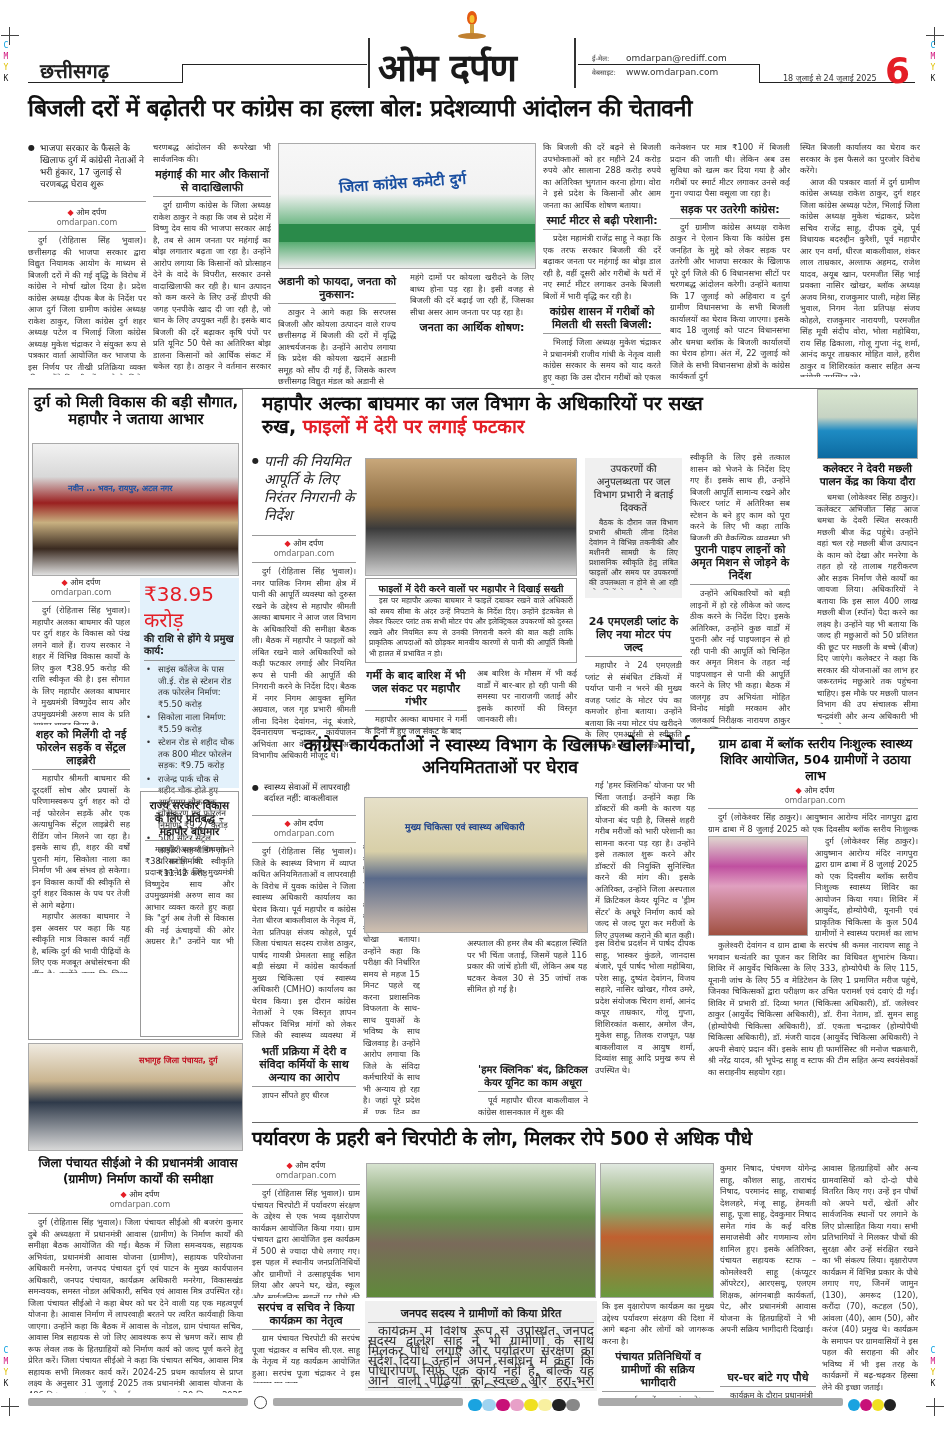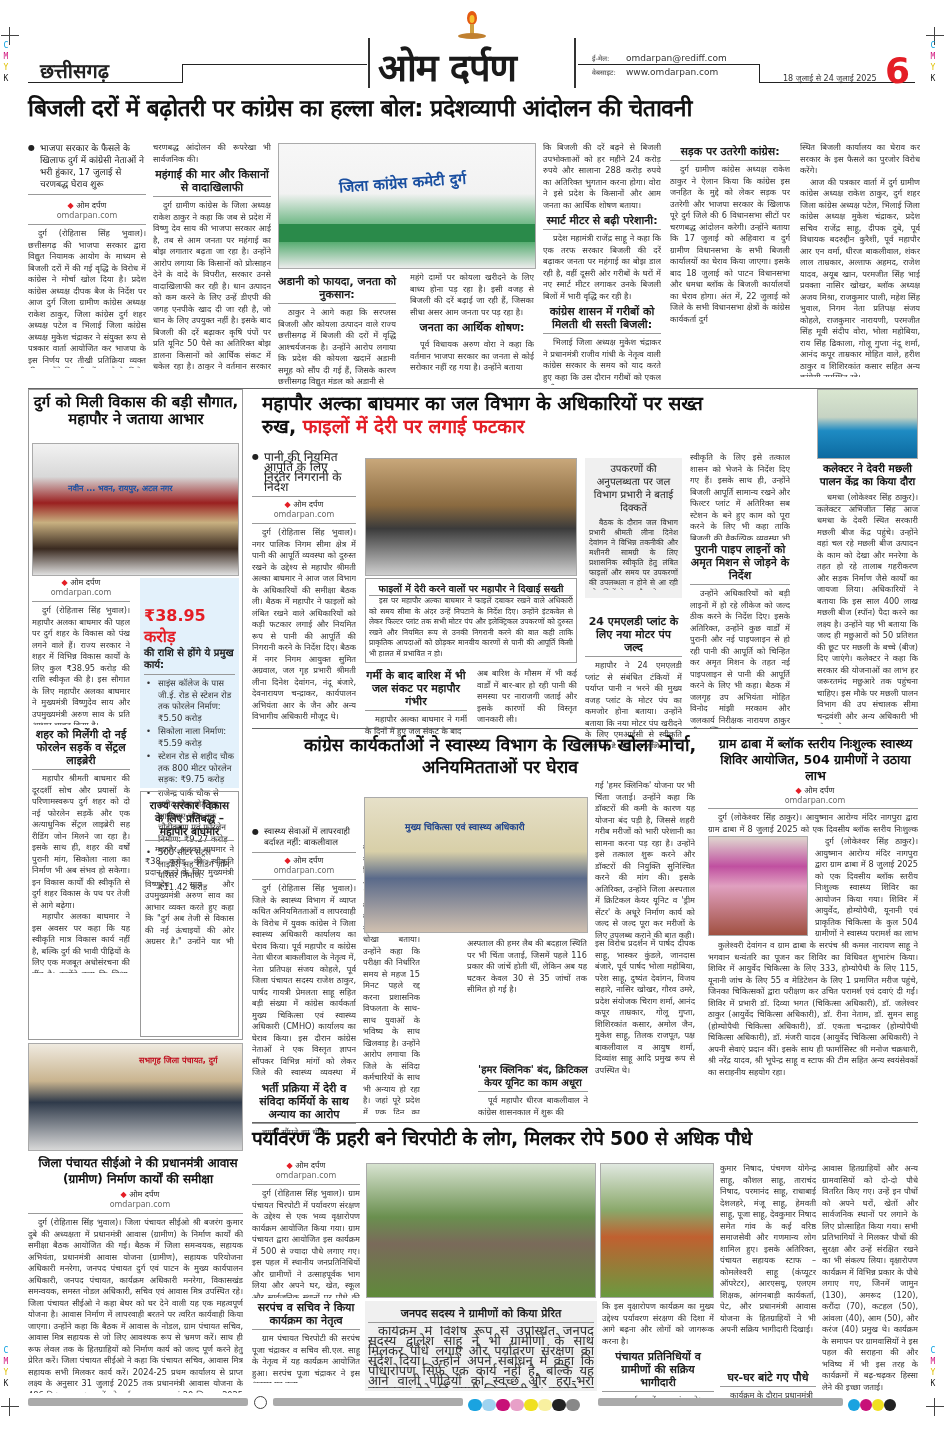--- a/index.html
+++ b/index.html
@@ -16,21 +16,21 @@
   .section-name { font-size: 20px; font-weight: bold; color:#222; }
   .contact { font-size: 9px; color:#333; line-height: 13px; }
   .contact .lbl { font-size: 7px; display:inline-block; width: 34px; }
   .date { font-size: 8px; color: #333; margin-left: 21px; }
   .page-num { font-size: 36px; font-weight: bold; color: #e41e26; }
   .headline { font-weight: bold; color: #111; line-height: 1.12; }
   .red { color: #e41e26; }
   .body-text { font-size: 8.2px; line-height: 11.5px; color: #333; text-align: justify; overflow: hidden; }
   .body-text p { text-indent: 10px; }
   .sub-head { font-size: 11px; font-weight: bold; color: #222; text-align: center; line-height: 13px; border-bottom: 1px solid #999; padding-bottom: 2px; margin: 3px 0; }
-  .bullet { font-size: 10px; line-height: 13px; color: #222; padding-left: 12px; position: relative; border-bottom: 1px solid #999; padding-bottom: 4px; }
+  .bullet { font-size: 10px; line-height: 13px; color: #222; padding-left: 12px; position: relative; border-bottom: 1px solid #999; padding-bottom: 11px; }
   .bullet:before { content: "●"; position: absolute; left: 0; top: 0; font-size: 8px; }
   .byline { text-align: center; font-size: 8px; line-height: 10px; }
   .byline .diamond { color: #e41e26; font-size: 8px; }
   .byline .site { color: #666; font-size: 8px; display:block; }
   .photo { background: linear-gradient(135deg,#c9b28a,#8b6f4a 40%,#d7cfc0 60%,#a08060); border: 1px solid #aaa; overflow:hidden; }
   .photo-congress { background: linear-gradient(180deg,#f7f7f7 0%,#f2f2f2 40%,#3aa05a 75%,#ececec 100%); }
   .photo-meeting { background: linear-gradient(180deg,#c8a77a 0%,#8a6a40 40%,#3b3b3b 60%,#cfcfcf 100%); }
   .photo-fish { background: linear-gradient(180deg,#d9e6d0 0%,#c6d3c3 40%,#1e8bc3 60%,#0c6aa0 100%); }
   .photo-hall { background: linear-gradient(180deg,#efeae0 0%,#c9b48f 35%,#2f3a4a 55%,#d8d8d8 100%); }
   .photo-trees { background: linear-gradient(180deg,#d7e3d0 0%,#6a8f4f 40%,#7a6a5a 60%,#5f8a3a 100%); }
@@ -115,36 +115,34 @@
 </div>
 <div class="abs" style="left:278px;top:272px;width:118px;">
   <div class="sub-head">अडानी को फायदा, जनता को नुकसान:</div>
   <div class="body-text" style="height:80px;">
       <p>ठाकुर ने आगे कहा कि सरप्लस बिजली और कोयला उत्पादन वाले राज्य छत्तीसगढ़ में बिजली की दरों में वृद्धि आश्चर्यजनक है। उन्होंने आरोप लगाया कि प्रदेश की कोयला खदानें अडानी समूह को सौंप दी गई हैं, जिसके कारण छत्तीसगढ़ विद्युत मंडल को अडानी से</p>
     </div>
 </div>
 <div class="abs" style="left:410px;top:272px;width:124px;">
   <div class="body-text">महंगे दामों पर कोयला खरीदने के लिए बाध्य होना पड़ रहा है। इसी वजह से बिजली की दरें बढ़ाई जा रही हैं, जिसका सीधा असर आम जनता पर पड़ रहा है।</div>
   <div class="sub-head" style="border:none;">जनता का आर्थिक शोषण:</div>
-  <div class="body-text" style="height:46px;">
-      <p>पूर्व विधायक अरुण वोरा ने कहा कि वर्तमान भाजपा सरकार का जनता से कोई सरोकार नहीं रह गया है। उन्होंने बताया</p>
-    </div>
 </div>
 <div class="abs" style="left:543px;top:142px;width:118px;">
   <div class="body-text">कि बिजली की दरें बढ़ने से बिजली उपभोक्ताओं को हर महीने 24 करोड़ रुपये और सालाना 288 करोड़ रुपये का अतिरिक्त भुगतान करना होगा। वोरा ने इसे प्रदेश के किसानों और आम जनता का आर्थिक शोषण बताया।</div>
   <div class="sub-head">स्मार्ट मीटर से बढ़ी परेशानी:</div>
   <div class="body-text">
       <p>प्रदेश महामंत्री राजेंद्र साहू ने कहा कि एक तरफ सरकार बिजली की दरें बढ़ाकर जनता पर महंगाई का बोझ डाल रही है, वहीं दूसरी ओर गरीबों के घरों में नए स्मार्ट मीटर लगाकर उनके बिजली बिलों में भारी वृद्धि कर रही है।</p>
     </div>
   <div class="sub-head">कांग्रेस शासन में गरीबों को मिलती थी सस्ती बिजली:</div>
   <div class="body-text" style="height:48px;">
       <p>भिलाई जिला अध्यक्ष मुकेश चंद्राकर ने प्रधानमंत्री राजीव गांधी के नेतृत्व वाली कांग्रेस सरकार के समय को याद करते हुए कहा कि उस दौरान गरीबों को एकल बत्ती</p>
     </div>
 </div>
 <div class="abs" style="left:670px;top:142px;width:120px;">
+  <div class="body-text">कनेक्शन पर मात्र ₹100 में बिजली प्रदान की जाती थी। लेकिन अब उस सुविधा को खत्म कर दिया गया है और गरीबों पर स्मार्ट मीटर लगाकर उनसे कई गुना ज्यादा पैसा वसूला जा रहा है।</div>
   <div class="sub-head">सड़क पर उतरेगी कांग्रेस:</div>
   <div class="body-text" style="height:160px;">
       <p>दुर्ग ग्रामीण कांग्रेस अध्यक्ष राकेश ठाकुर ने ऐलान किया कि कांग्रेस इस जनहित के मुद्दे को लेकर सड़क पर उतरेगी और भाजपा सरकार के खिलाफ पूरे दुर्ग जिले की 6 विधानसभा सीटों पर चरणबद्ध आंदोलन करेगी। उन्होंने बताया कि 17 जुलाई को अहिवारा व दुर्ग ग्रामीण विधानसभा के सभी बिजली कार्यालयों का घेराव किया जाएगा। इसके बाद 18 जुलाई को पाटन विधानसभा और धमधा ब्लॉक के बिजली कार्यालयों का घेराव होगा। अंत में, 22 जुलाई को जिले के सभी विधानसभा क्षेत्रों के कांग्रेस कार्यकर्ता दुर्ग</p>
     </div>
 </div>
 <div class="abs" style="left:800px;top:142px;width:120px;">
   <div class="body-text">स्थित बिजली कार्यालय का घेराव कर सरकार के इस फैसले का पुरजोर विरोध करेंगे।</div>
   <div class="body-text" style="height:200px;">
       <p>आज की पत्रकार वार्ता में दुर्ग ग्रामीण कांग्रेस अध्यक्ष राकेश ठाकुर, दुर्ग शहर जिला कांग्रेस अध्यक्ष पटेल, भिलाई जिला कांग्रेस अध्यक्ष मुकेश चंद्राकर, प्रदेश सचिव राजेंद्र साहू, दीपक दुबे, पूर्व विधायक बदरुद्दीन कुरैशी, पूर्व महापौर आर एन वर्मा, धीरज बाकलीवाल, शंकर लाल ताम्रकार, अल्ताफ अहमद, राजेश यादव, अयूब खान, परमजीत सिंह भाई प्रवक्ता नासिर खोखर, ब्लॉक अध्यक्ष अजय मिश्रा, राजकुमार पाली, महेश सिंह भुवाल, निगम नेता प्रतिपक्ष संजय कोहले, राजकुमार नारायणी, परमजीत सिंह मूवी संदीप वोरा, भोला महोबिया, राय सिंह ढिकाला, गोलू गुप्ता नंदू शर्मा, आनंद कपूर ताम्रकार मोहित वाले, हरीश ठाकुर व शिशिरकांत कसार सहित अन्य कांग्रेसी उपस्थित रहे।</p>
     </div>
@@ -163,42 +161,42 @@
   <div class="body-text" style="height:120px;">
       <p>दुर्ग (रोहितास सिंह भुवाल)। महापौर अलका बाघमार की पहल पर दुर्ग शहर के विकास को पंख लगने वाले हैं। राज्य सरकार ने शहर में विभिन्न विकास कार्यों के लिए कुल ₹38.95 करोड़ की राशि स्वीकृत की है। इस सौगात के लिए महापौर अलका बाघमार ने मुख्यमंत्री विष्णुदेव साय और उपमुख्यमंत्री अरुण साव के प्रति आभार व्यक्त किया है।</p>
     </div>
   <div class="sub-head">शहर को मिलेंगी दो नई फोरलेन सड़कें व सेंट्रल लाइब्रेरी</div>
   <div class="body-text" style="height:200px;">
       <p>महापौर श्रीमती बाघमार की दूरदर्शी सोच और प्रयासों के परिणामस्वरूप दुर्ग शहर को दो नई फोरलेन सड़कें और एक अत्याधुनिक सेंट्रल लाइब्रेरी सह रीडिंग जोन मिलने जा रहा है। इसके साथ ही, शहर की वर्षों पुरानी मांग, सिकोला नाला का निर्माण भी अब संभव हो सकेगा। इन विकास कार्यों की स्वीकृति से दुर्ग शहर विकास के पथ पर तेजी से आगे बढ़ेगा।</p>
       <p>महापौर अलका बाघमार ने इस अवसर पर कहा कि यह स्वीकृति मात्र विकास कार्य नहीं है, बल्कि दुर्ग की भावी पीढ़ियों के लिए एक मजबूत अधोसंरचना की नींव है। उन्होंने कहा कि शिक्षा, यातायात और नगरीय व्यवस्था के क्षेत्र में यह पहल दुर्ग को प्रदेश के अग्रणी शहरों में स्थापित करेगी।</p>
     </div>
 </div>
 <div class="abs box-blue" style="left:140px;top:578px;width:99px;height:210px;padding:4px;">
-  <div style="font-size:16px;color:#e41e26;font-weight:bold;margin-top:24px;">₹38.95 करोड़</div>
+  <div style="font-size:20px;color:#e41e26;font-weight:normal;">₹38.95 करोड़</div>
   <div style="font-size:10px;font-weight:bold;line-height:12px;border-bottom:1px solid #999;padding-bottom:3px;margin-bottom:3px;">की राशि से होंगे ये प्रमुख कार्य:</div>
   <div id="funds-list">
       <div class="list-item">साइंस कॉलेज के पास जी.ई. रोड से स्टेशन रोड तक फोरलेन निर्माण: ₹5.50 करोड़</div>
       <div class="list-item">सिकोला नाला निर्माण: ₹5.59 करोड़</div>
       <div class="list-item">स्टेशन रोड से शहीद चौक तक 800 मीटर फोरलेन सड़क: ₹9.75 करोड़</div>
       <div class="list-item">राजेन्द्र पार्क चौक से शहीद चौक होते हुए आईएमए चौक तक चौड़ीकरण एवं फोरलेन निर्माण: ₹9.27 करोड़</div>
       <div class="list-item">500 सीटर सेंट्रल लाइब्रेरी सह रीडिंग ज़ोन परिसर निर्माण: ₹11.42 करोड़</div>
     </div>
 </div>
 <div class="abs box-border" style="left:140px;top:791px;width:99px;height:246px;padding:4px;">
   <div class="sub-head" style="font-size:10.5px;">राज्य सरकार विकास के लिए प्रतिबद्ध – महापौर बाघमार</div>
   <div class="body-text" style="height:100px;">
       <p>महापौर अलका बाघमार ने ₹38 करोड़ की स्वीकृति प्रदान करने के लिए मुख्यमंत्री विष्णुदेव साय और उपमुख्यमंत्री अरुण साव का आभार व्यक्त करते हुए कहा कि "दुर्ग अब तेजी से विकास की नई ऊंचाइयों की ओर अग्रसर है।" उन्होंने यह भी कहा कि यह स्वीकृति दुर्ग शहर के विकास के प्रति राज्य सरकार की दृढ़ प्रतिबद्धता को दर्शाती है।</p>
     </div>
 </div>
 
 <div class="abs headline" style="left:262px;top:392px;width:470px;font-size:19px;line-height:23px;">
   <span>महापौर अल्का बाघमार का जल विभाग के अधिकारियों पर सख्त रुख,</span> <span class="red">फाइलों में देरी पर लगाई फटकार</span>
 </div>
 <div class="abs" style="left:252px;top:452px;width:104px;">
-  <div class="bullet" style="font-size:12px;line-height:10px;">पानी की नियमित आपूर्ति के लिए निरंतर निगरानी के निर्देश</div>
+  <div class="bullet" style="font-size:14px;line-height:18px;font-style:italic;">पानी की नियमित आपूर्ति के लिए निरंतर निगरानी के निर्देश</div>
   <div class="byline" style="margin-top:3px;"><span class="diamond">◆</span> <span>ओम दर्पण</span><span class="site">omdarpan.com</span></div>
   <div class="hr" style="margin:3px 0;"></div>
   <div class="body-text" style="height:220px;">
       <p>दुर्ग (रोहितास सिंह भुवाल)। नगर पालिक निगम सीमा क्षेत्र में पानी की आपूर्ति व्यवस्था को दुरुस्त रखने के उद्देश्य से महापौर श्रीमती अल्का बाघमार ने आज जल विभाग के अधिकारियों की समीक्षा बैठक ली। बैठक में महापौर ने फाइलों को लंबित रखने वाले अधिकारियों को कड़ी फटकार लगाई और नियमित रूप से पानी की आपूर्ति की निगरानी करने के निर्देश दिए। बैठक में नगर निगम आयुक्त सुमित अग्रवाल, जल गृह प्रभारी श्रीमती लीना दिनेश देवांगन, नंदू बंजारे, देवनारायण चन्द्राकर, कार्यपालन अभियंता आर के जैन और अन्य विभागीय अधिकारी मौजूद थे।</p>
     </div>
 </div>
 <div class="abs photo photo-meeting" style="left:365px;top:458px;width:212px;height:118px;"></div>
 <div class="abs box-border" style="left:365px;top:578px;width:212px;height:85px;padding:3px;">
   <div class="caption" style="font-size:9.5px;border-bottom:1px solid #999;">फाइलों में देरी करने वालों पर महापौर ने दिखाई सख्ती</div>
   <div class="body-text" style="font-size:7.5px;line-height:10.5px;height:62px;">
@@ -234,21 +232,21 @@
 
 <div class="abs photo photo-fish" style="left:817px;top:389px;width:101px;height:70px;"></div>
 <div class="abs headline" style="left:815px;top:462px;width:105px;font-size:10.5px;text-align:center;line-height:13px;border-bottom:1px solid #999;padding-bottom:17px;">कलेक्टर ने देवरी मछली पालन केंद्र का किया दौरा</div>
 <div class="abs body-text" style="left:817px;top:492px;width:101px;height:232px;">
     <p>धमधा (लोकेश्वर सिंह ठाकुर)। कलेक्टर अभिजीत सिंह आज धमधा के देवरी स्थित सरकारी मछली बीज केंद्र पहुंचे। उन्होंने वहां चल रहे मछली बीज उत्पादन के काम को देखा और मनरेगा के तहत हो रहे तालाब गहरीकरण और सड़क निर्माण जैसे कार्यों का जायजा लिया। अधिकारियों ने बताया कि इस साल 400 लाख मछली बीज (स्पॉन) पैदा करने का लक्ष्य है। उन्होंने यह भी बताया कि जल्द ही मछुआरों को 50 प्रतिशत की छूट पर मछली के बच्चे (बीज) दिए जाएंगे। कलेक्टर ने कहा कि सरकार की योजनाओं का लाभ हर जरूरतमंद मछुआरे तक पहुंचना चाहिए। इस मौके पर मछली पालन विभाग की उप संचालक सीमा चन्द्रवंशी और अन्य अधिकारी भी मौजूद थे।</p>
   </div>
 
 <div class="abs hr" style="left:252px;top:728px;width:666px;background:#666;"></div>
 
 <div class="abs headline" style="left:290px;top:734px;width:420px;font-size:17.5px;text-align:center;line-height:22px;">कांग्रेस कार्यकर्ताओं ने स्वास्थ्य विभाग के खिलाफ खोला मोर्चा, अनियमितताओं पर घेराव</div>
-<div class="abs" style="left:252px;top:826px;width:104px;">
+<div class="abs" style="left:252px;top:782px;width:104px;">
   <div class="bullet" style="font-size:8.5px;line-height:11px;">स्वास्थ्य सेवाओं में लापरवाही बर्दाश्त नहीं: बाकलीवाल</div>
   <div class="byline" style="margin-top:3px;"><span class="diamond">◆</span> <span>ओम दर्पण</span><span class="site">omdarpan.com</span></div>
   <div class="hr" style="margin:3px 0;"></div>
   <div class="body-text" style="height:196px;">
       <p>दुर्ग (रोहितास सिंह भुवाल)। जिले के स्वास्थ्य विभाग में व्याप्त कथित अनियमितताओं व लापरवाही के विरोध में युवक कांग्रेस ने जिला स्वास्थ्य अधिकारी कार्यालय का घेराव किया। पूर्व महापौर व कांग्रेस नेता धीरज बाकलीवाल के नेतृत्व में, नेता प्रतिपक्ष संजय कोहले, पूर्व जिला पंचायत सदस्य राजेश ठाकुर, पार्षद गायत्री प्रेमलता साहू सहित बड़ी संख्या में कांग्रेस कार्यकर्ता मुख्य चिकित्सा एवं स्वास्थ्य अधिकारी (CMHO) कार्यालय का घेराव किया। इस दौरान कांग्रेस नेताओं ने एक विस्तृत ज्ञापन सौंपकर विभिन्न मांगों को लेकर जिले की स्वास्थ्य व्यवस्था में तत्काल सुधार की मांग की।</p>
     </div>
   <div class="sub-head">भर्ती प्रक्रिया में देरी व संविदा कर्मियों के साथ अन्याय का आरोप</div>
   <div class="body-text">
       <p>ज्ञापन सौंपते हुए धीरज</p>
     </div>

